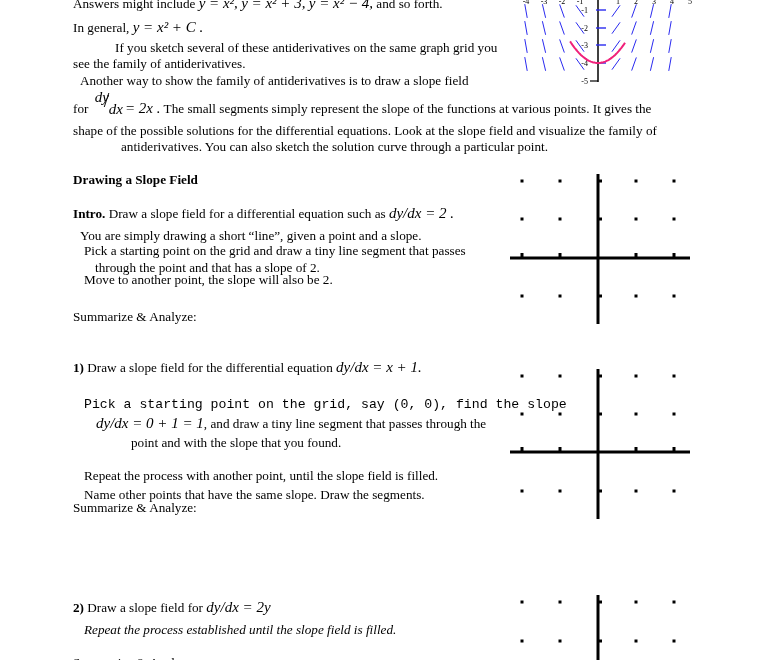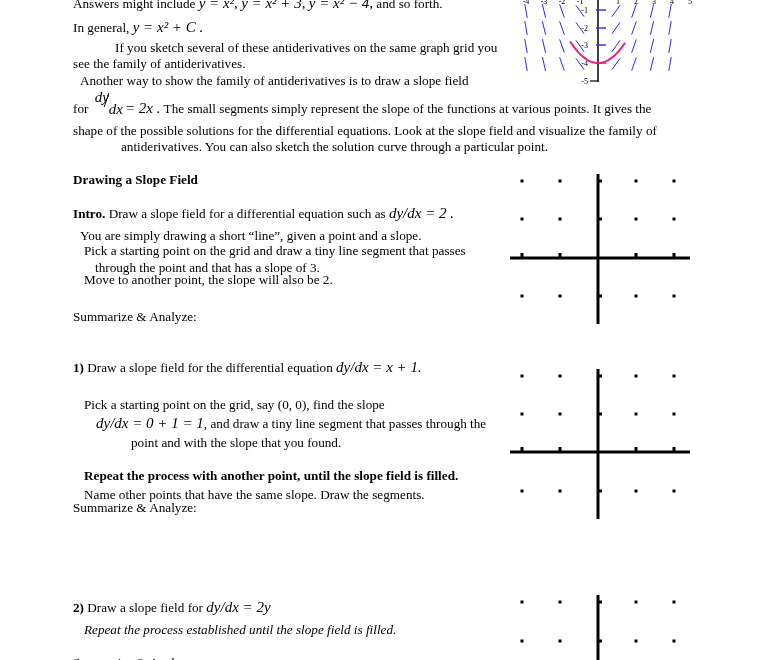--- a/index.html
+++ b/index.html
@@ -42,36 +42,36 @@
 <div class="t" style="left:73px;top:139px;margin-left:48px;">antiderivatives.  You can also sketch the solution curve through a particular point.</div>
 
 <div class="t b" style="left:73px;top:172px;">Drawing a Slope Field</div>
 <div class="t" style="left:80px;top:188px;margin-top:40px;">You are simply drawing a short “line”, given a point and a slope.</div>
 <div class="t" style="left:73px;top:206px;">
   <span class="b">Intro.</span>
   <span>Draw a slope field for a differential equation such as</span>
   <span class="m">dy/dx = 2 .</span>
 </div>
 <div class="t" style="left:84px;top:243px;">Pick a starting point on the grid and draw a tiny line segment that passes</div>
-<div class="t" style="left:95px;top:260px;">through the point and that has a slope of 3.</div>
+<div class="t" style="left:95px;top:260px;">through the point and that has a slope of 2.</div>
 <div class="t" style="left:84px;top:272px;">Move to another point, the slope will also be 2.</div>
 <div class="t" style="left:73px;top:309px;">Summarize &amp; Analyze:</div>
 
 <div class="t" style="left:73px;top:360px;">
   <span class="b">1)</span>
   <span>Draw a slope field for the differential equation</span>
   <span class="m">dy/dx = x + 1.</span>
 </div>
-<div class="t" style="left:84px;top:397px;">Pick a starting point on the grid, say (0, 0), find the slope</div>
+<div class="t" style="left:84px;top:397px;font-family:Liberation Mono, monospace;">Pick a starting point on the grid, say (0, 0), find the slope</div>
 <div class="t" style="left:96px;top:416px;">
   <span class="m">dy/dx = 0 + 1 = 1</span><span>, and draw a tiny line segment that passes through the</span>
 </div>
 <div class="t" style="left:95px;top:435px;margin-left:36px;">point and with the slope that you found.</div>
 <div class="t" style="left:84px;top:452px;margin-top:35px;">Name other points that have the same slope.  Draw the segments.</div>
-<div class="t" style="left:84px;top:468px;font-weight:bold;">Repeat the process with another point, until the slope field is filled.</div>
+<div class="t" style="left:84px;top:468px;">Repeat the process with another point, until the slope field is filled.</div>
 <div class="t" style="left:73px;top:500px;">Summarize &amp; Analyze:</div>
 
 <div class="t" style="left:73px;top:600px;">
   <span class="b">2)</span>
   <span>Draw a slope field for</span>
   <span class="m">dy/dx = 2y</span>
 </div>
 <div class="t" style="left:84px;top:622px;font-style:italic;">Repeat the process established until the slope field is filled.</div>
 <div class="t" style="left:73px;top:655px;">Summarize &amp; Analyze:</div>
 

